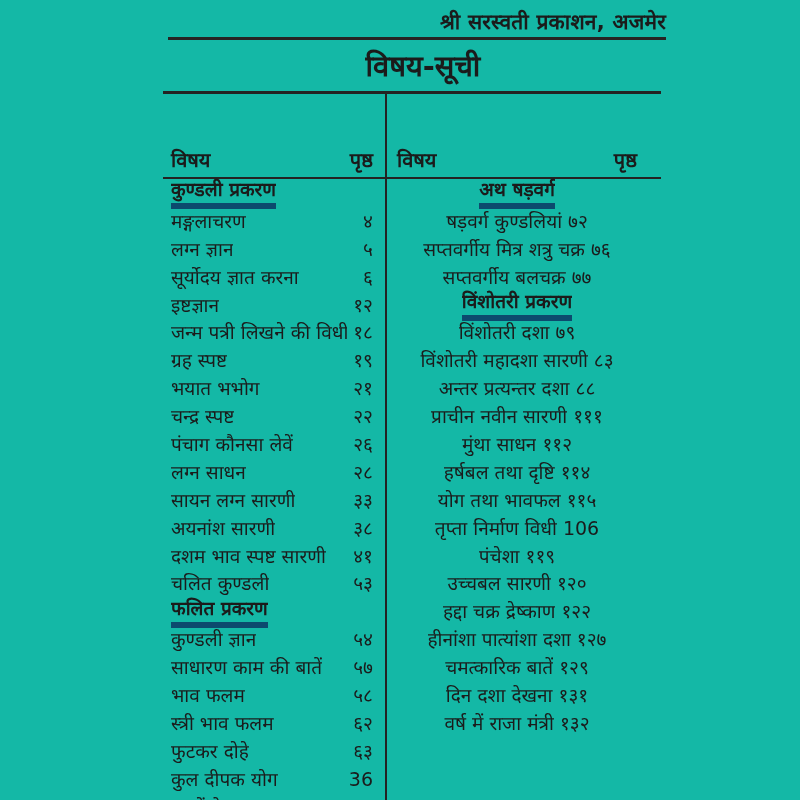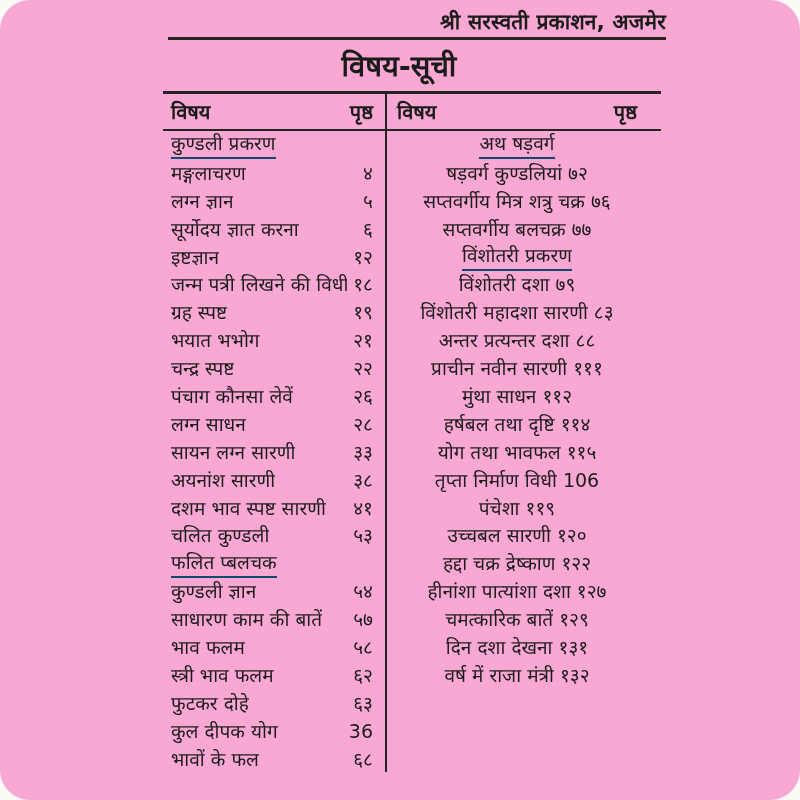--- a/index.html
+++ b/index.html
@@ -11,22 +11,21 @@
     height: 800px;
     position: relative;
     background: #fbfaf7;
     color: #1b1b1b;
     font-family: "DejaVu Sans", sans-serif;
     overflow: hidden;
   }
   .scan-page {
     position: absolute;
     inset: 0;
-    background: #f9a8d4;
-    border-radius: 30px;
+    background: #14b8a6;
   }
   .publisher {
     position: absolute;
     top: 7px;
     right: 134px;
     font-size: 21px;
     font-weight: 600;
     letter-spacing: 0.2px;
     white-space: nowrap;
   }
@@ -34,21 +33,21 @@
     position: absolute;
     top: 37px;
     left: 168px;
     width: 498px;
     height: 3px;
     background: #262524;
   }
   .page-title {
     position: absolute;
     top: 45px;
-    left: 150px;
+    left: 174px;
     width: 498px;
     text-align: center;
     font-size: 29px;
     font-weight: bold;
   }
   .toc {
     position: absolute;
     top: 91px;
     left: 163px;
     width: 498px;
@@ -65,39 +64,40 @@
   .toc-col.right { flex: 1; border-left: 2.5px solid #242322; }
   .colhead {
     display: flex;
     justify-content: space-between;
     align-items: center;
     height: 37px;
     border-bottom: 2.5px solid #242322;
     font-weight: bold;
     font-size: 20px;
     box-sizing: border-box;
+    margin-top: 48px;
   }
   .toc-col.left  .colhead { padding: 0 12px 0 8px; }
   .toc-col.right .colhead { padding: 0 24px 0 10px; }
   .row {
     display: flex;
     justify-content: space-between;
     align-items: center;
     height: 27.9px;
     font-size: 19px;
     font-weight: 500;
     box-sizing: border-box;
     white-space: nowrap;
   }
   .toc-col.left  .row { padding: 0 12px 0 8px; }
   .toc-col.right .row { padding: 0 24px 0 10px; justify-content: center; }
   .row .label { overflow: hidden; }
   .row.section .label {
-    font-weight: normal;
-    border-bottom: 2px solid #0c4a6e;
+    font-weight: bold;
+    border-bottom: 6px solid #0c4a6e;
     padding-bottom: 1px;
   }
   .pageno {
     font-size: 19px;
     margin-left: 6px;
   }
 </style>
 </head>
 <body>
 
@@ -170,21 +170,21 @@
           </div>
           <div class="row">
             <span class="label">दशम भाव स्पष्ट सारणी</span>
             <span class="pageno">४१</span>
           </div>
           <div class="row">
             <span class="label">चलित कुण्डली</span>
             <span class="pageno">५३</span>
           </div>
           <div class="row section">
-            <span class="label">फलित प्बलचक</span>
+            <span class="label">फलित प्रकरण</span>
           </div>
           <div class="row">
             <span class="label">कुण्डली ज्ञान</span>
             <span class="pageno">५४</span>
           </div>
           <div class="row">
             <span class="label">साधारण काम की बातें</span>
             <span class="pageno">५७</span>
           </div>
           <div class="row">

